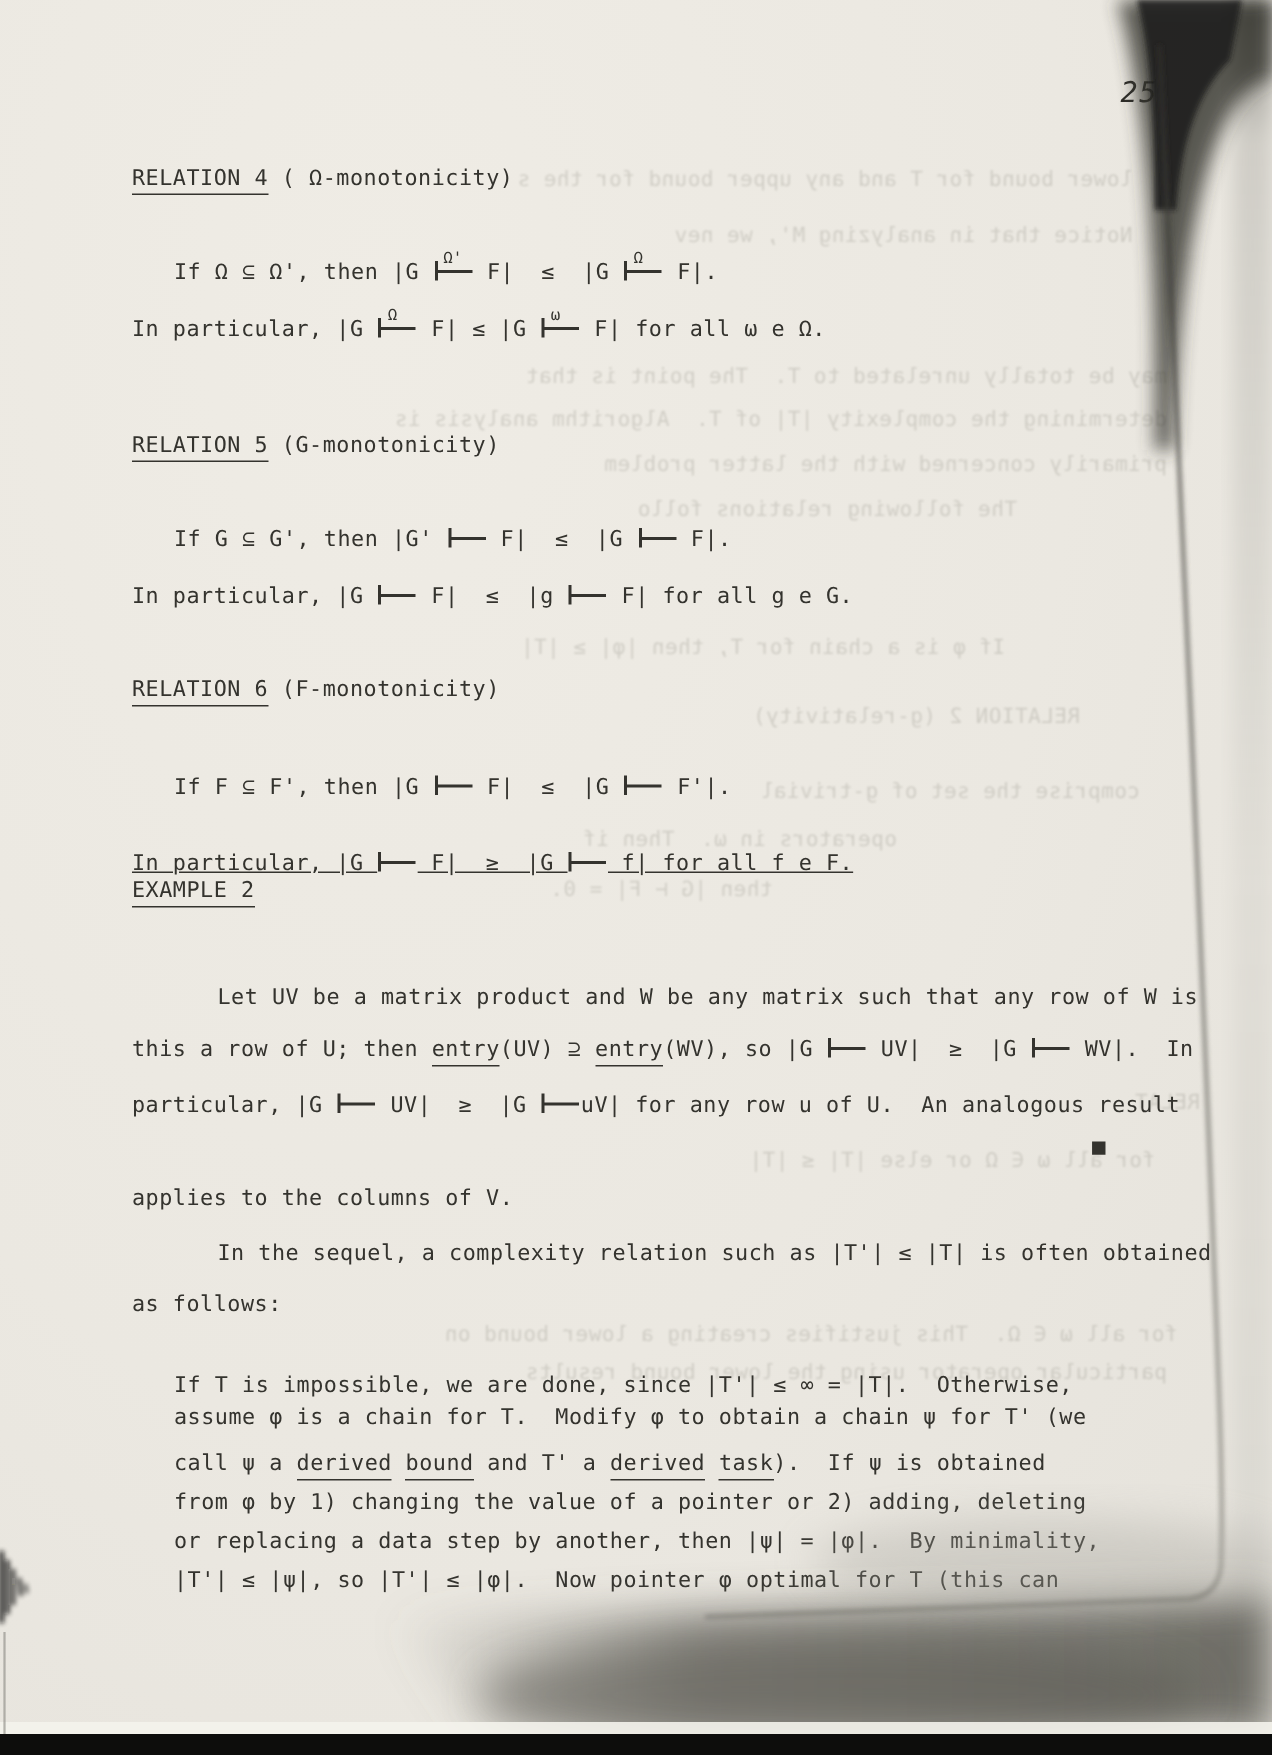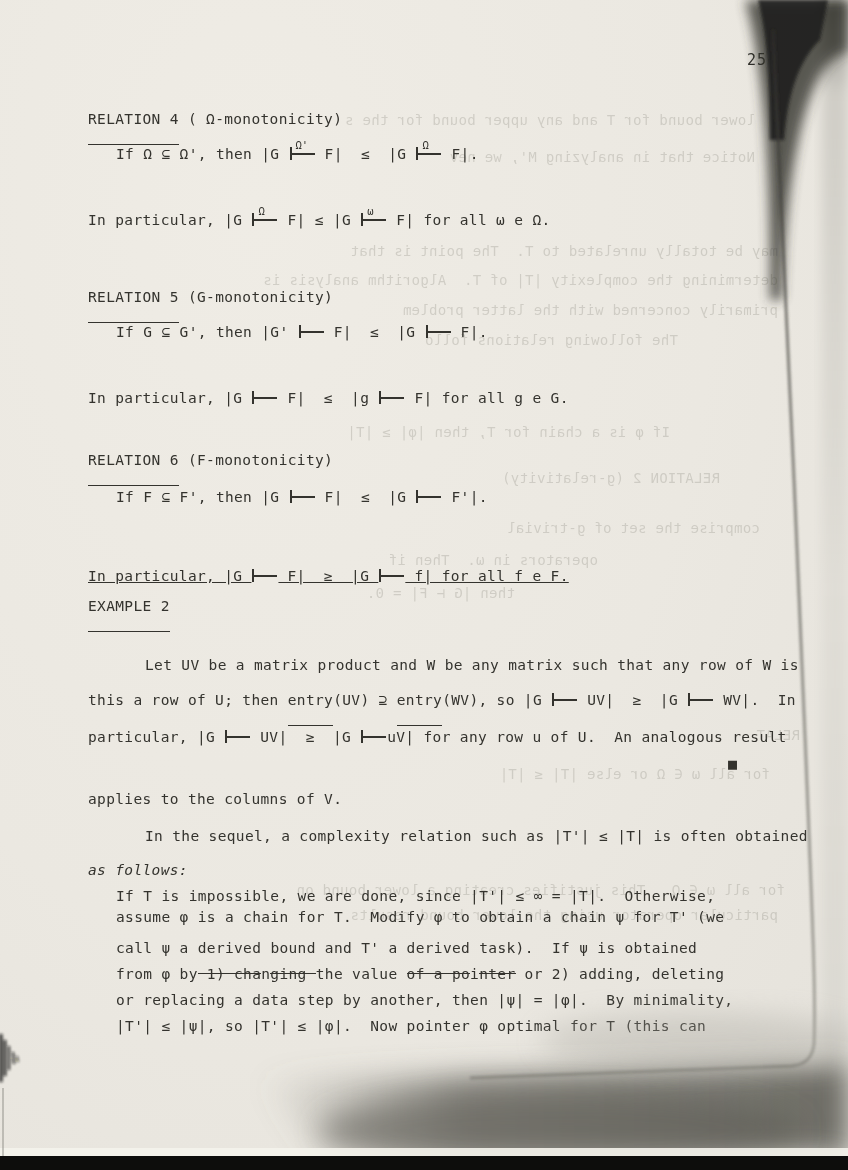--- a/index.html
+++ b/index.html
@@ -7,29 +7,29 @@
     position:relative;width:848px;height:1170px;overflow:hidden;
     background:radial-gradient(ellipse at 30% 18%, #efece5 0%, #ebe8e1 55%, #e5e2db 100%);
     font-family:"DejaVu Sans Mono","Liberation Mono",monospace;
     color:#34332e;
   }
   .line{
     position:absolute;white-space:pre;font-size:14.5px;line-height:17px;
     letter-spacing:0.35px;color:#34332e;
   }
   .indent-0{left:88px;}
-  .indent-1{left:116px;}
+  .indent-1{left:116px;margin-top:28px;}
   .indent-2{left:145px;}
-  .ul{border-bottom:1.7px solid currentColor;padding-bottom:17px;}
+  .ul{border-bottom:1.7px solid currentColor;padding-bottom:2px;}
   
   .ts{position:relative;display:inline-block;width:27px;height:14px;vertical-align:-2px;}
   .ts::before{content:"";position:absolute;left:1px;top:0;width:2px;height:13px;background:currentColor;}
   .ts::after{content:"";position:absolute;left:2px;top:6px;width:24px;height:2px;background:currentColor;}
   .ts-lbl{position:absolute;left:7px;top:-10px;font-size:10.5px;letter-spacing:0;}
-  .page-number{position:absolute;left:747px;top:51px;font-size:15px;letter-spacing:1px;color:#2e2d29;}
+  .page-number{position:absolute;left:747px;top:51px;font-size:19px;letter-spacing:1px;color:#2e2d29;font-style:italic;}
   .ghost{
     position:absolute;white-space:pre;font-size:14px;line-height:16px;
     color:#8f8d83;opacity:0.3;filter:blur(0.7px);transform:scaleX(-1);
     letter-spacing:0.3px;pointer-events:none;
   }
   .artifacts{position:absolute;left:0;top:0;pointer-events:none;}
   .qed{font-size:15px;}
 </style>
 </head>
 <body>
@@ -59,28 +59,28 @@
   <div>
       <div class="line indent-0" style="top: 111px;"><span class="ul">RELATION 4</span><span> ( Ω-monotonicity)</span></div>
       <div class="line indent-1" style="top: 146px;"><span>If Ω ⊆ Ω', then |G </span><span class="ts"><span class="ts-lbl">Ω'</span></span><span> F|  ≤  |G </span><span class="ts"><span class="ts-lbl">Ω</span></span><span> F|.</span></div>
       <div class="line indent-0" style="top: 212px;"><span>In particular, |G </span><span class="ts"><span class="ts-lbl">Ω</span></span><span> F| ≤ |G </span><span class="ts"><span class="ts-lbl">ω</span></span><span> F| for all ω e Ω.</span></div>
       <div class="line indent-0" style="top: 289px;"><span class="ul">RELATION 5</span><span> (G-monotonicity)</span></div>
       <div class="line indent-1" style="top: 324px;"><span>If G ⊆ G', then |G' </span><span class="ts"></span><span> F|  ≤  |G </span><span class="ts"></span><span> F|.</span></div>
       <div class="line indent-0" style="top: 390px;"><span>In particular, |G </span><span class="ts"></span><span> F|  ≤  |g </span><span class="ts"></span><span> F| for all g e G.</span></div>
       <div class="line indent-0" style="top: 452px;"><span class="ul">RELATION 6</span><span> (F-monotonicity)</span></div>
       <div class="line indent-1" style="top: 489px;"><span>If F ⊆ F', then |G </span><span class="ts"></span><span> F|  ≤  |G </span><span class="ts"></span><span> F'|.</span></div>
       <div class="line indent-0" style="top: 568px; text-decoration: underline;"><span>In particular, |G </span><span class="ts"></span><span> F|  ≥  |G </span><span class="ts"></span><span> f| for all f e F.</span></div>
-      <div class="line indent-0" style="top: 598px;"><span class="ul">EXAMPLE 2</span></div>
+      <div class="line indent-0" style="top: 586px;"><span class="ul">EXAMPLE 2</span></div>
       <div class="line indent-2" style="top: 657px;"><span>Let UV be a matrix product and W be any matrix such that any row of W is</span></div>
       <div class="line indent-0" style="top: 692px;"><span>this a row of U; then </span><span class="ul">entry</span><span>(UV) ⊇ </span><span class="ul">entry</span><span>(WV), so |G </span><span class="ts"></span><span> UV|  ≥  |G </span><span class="ts"></span><span> WV|.  In</span></div>
       <div class="line indent-0" style="top: 729px;"><span>particular, |G </span><span class="ts"></span><span> UV|  ≥  |G </span><span class="ts"></span><span>uV| for any row u of U.  An analogous result</span></div>
       <div class="line indent-0" style="top: 791px;"><span>applies to the columns of V.</span></div>
       <div class="line indent-0 qed" style="top: 756px; left: 728px;"><span>■</span></div>
       <div class="line indent-2" style="top: 828px;"><span>In the sequel, a complexity relation such as |T'| ≤ |T| is often obtained</span></div>
-      <div class="line indent-0" style="top: 862px; font-style: italic;"><span>as follows:</span></div>
+      <div class="line indent-0" style="top: 862px;"><span>as follows:</span></div>
       <div class="line indent-1" style="top: 888px;"><span>If T is impossible, we are done, since |T'| ≤ ∞ = |T|.  Otherwise,</span></div>
       <div class="line indent-1" style="top: 909px;"><span>assume φ is a chain for T.  Modify φ to obtain a chain ψ for T' (we</span></div>
       <div class="line indent-1" style="top: 940px;"><span>call ψ a </span><span class="ul">derived</span><span> </span><span class="ul">bound</span><span> and T' a </span><span class="ul">derived</span><span> </span><span class="ul">task</span><span>).  If ψ is obtained</span></div>
       <div class="line indent-1" style="top: 966px;"><span>from φ by 1) changing the value of a pointer or 2) adding, deleting</span></div>
       <div class="line indent-1" style="top: 992px;"><span>or replacing a data step by another, then |ψ| = |φ|.  By minimality,</span></div>
       <div class="line indent-1" style="top: 1018px;"><span>|T'| ≤ |ψ|, so |T'| ≤ |φ|.  Now pointer φ optimal for T (this can</span></div>
     </div>
 
   <svg class="artifacts" width="848" height="1170" viewBox="0 0 848 1170">
     <defs>

